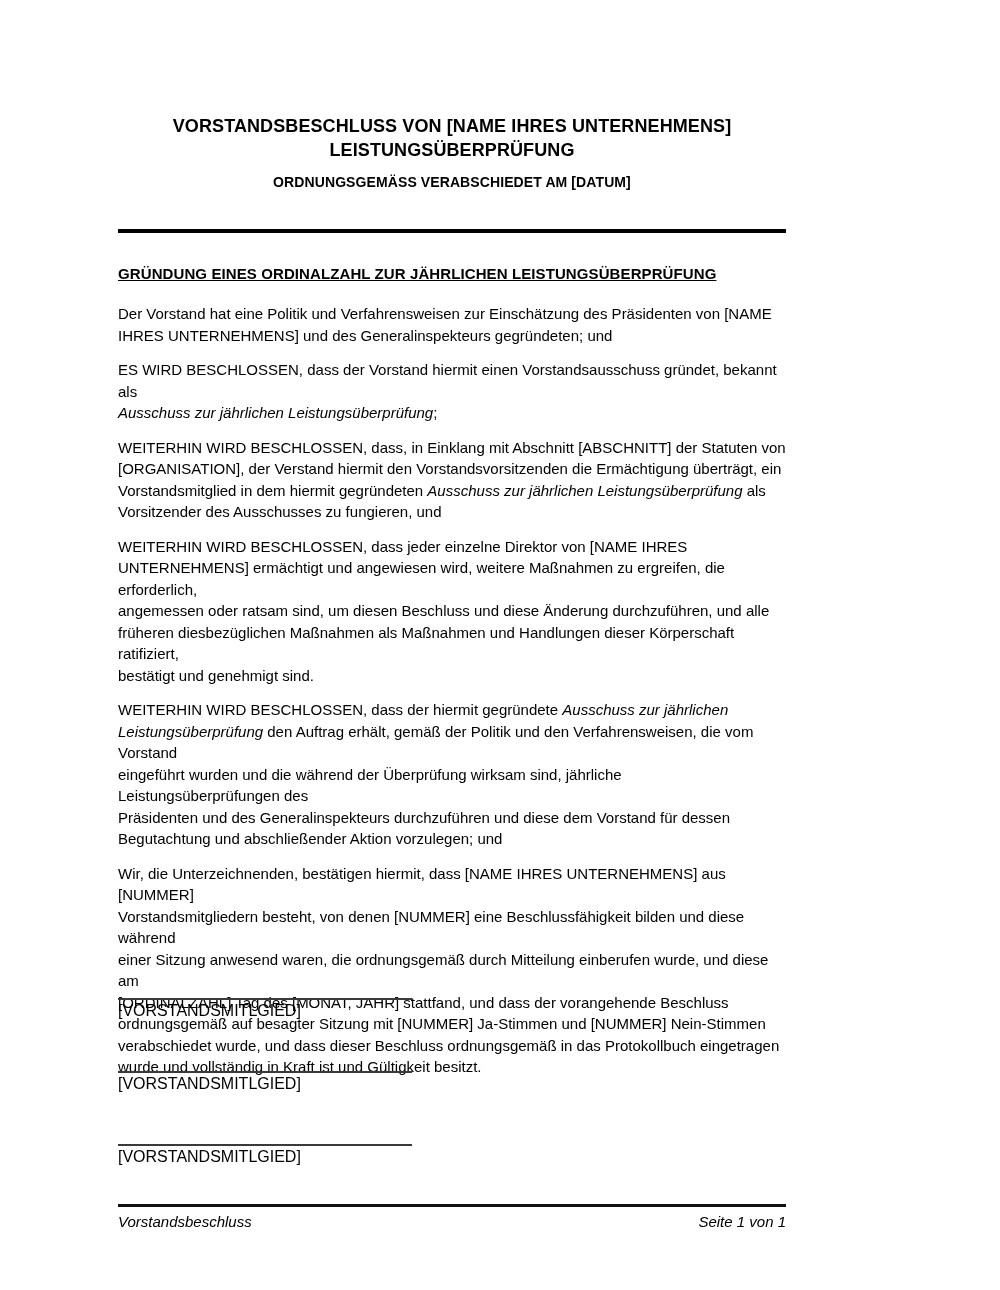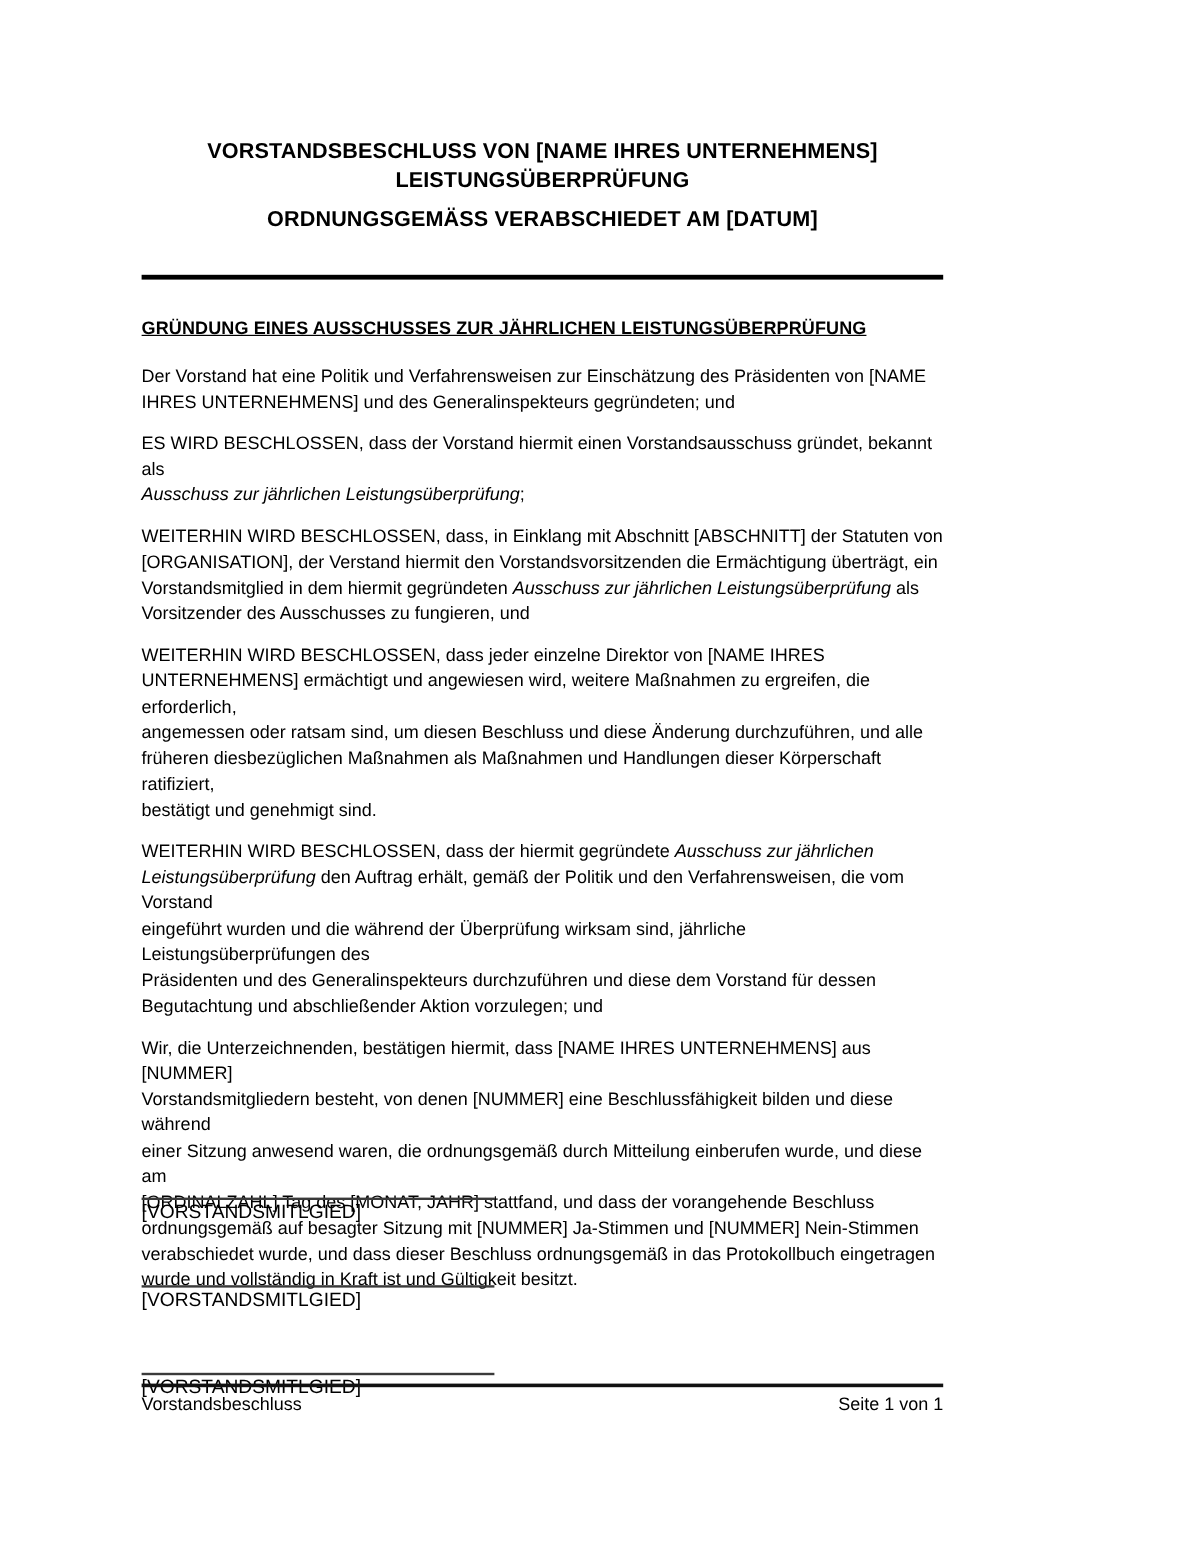--- a/index.html
+++ b/index.html
@@ -25,21 +25,21 @@
   }
   .doc-title {
     font-size: 18px;
     font-weight: bold;
     line-height: 24px;
     text-align: center;
     letter-spacing: 0.1px;
   }
   .doc-subtitle {
     margin-top: 8px;
-    font-size: 18px;
+    font-size: 14px;
     font-weight: bold;
     line-height: 24px;
     text-align: center;
     letter-spacing: 0.1px;
   }
   .rule-thick {
     margin-top: 35px;
     border: none;
     border-top: 4px solid #000000;
     height: 0;
@@ -79,21 +79,22 @@
   }
   .sig-label {
     padding-top: 0;
     font-size: 16px;
     line-height: 21px;
   }
   .footer {
     position: absolute;
     left: 118px;
     right: 118px;
-    top: 1153px;
+    top: 1204px;
+    font-style: italic;
   }
   .footer-rule {
     border-top: 3px solid #111111;
     height: 0;
   }
   .footer-row {
     display: flex;
     justify-content: space-between;
     padding-top: 5px;
     font-size: 15px;
@@ -108,21 +109,21 @@
 
     <div class="doc-title">
       <div>VORSTANDSBESCHLUSS VON [NAME IHRES UNTERNEHMENS]</div>
       <div>LEISTUNGSÜBERPRÜFUNG</div>
     </div>
 
     <div class="doc-subtitle">ORDNUNGSGEMÄSS VERABSCHIEDET AM [DATUM]</div>
 
     <div class="rule-thick"></div>
 
-    <h2 class="section-heading">GRÜNDUNG EINES AUSSCHUSSES ZUR JÄHRLICHEN LEISTUNGSÜBERPRÜFUNG</h2>
+    <h2 class="section-heading">GRÜNDUNG EINES ORDINALZAHL ZUR JÄHRLICHEN LEISTUNGSÜBERPRÜFUNG</h2>
 
     <p class="body-par"><span>Der Vorstand hat eine Politik und Verfahrensweisen zur Einschätzung des Präsidenten von [NAME
 IHRES UNTERNEHMENS] und des Generalinspekteurs gegründeten; und</span></p>
     <p class="body-par"><span>ES WIRD BESCHLOSSEN, dass der Vorstand hiermit einen Vorstandsausschuss gründet, bekannt als
 </span><em>Ausschuss zur jährlichen Leistungsüberprüfung</em><span>;</span></p>
     <p class="body-par"><span>WEITERHIN WIRD BESCHLOSSEN, dass, in Einklang mit Abschnitt [ABSCHNITT] der Statuten von
 [ORGANISATION], der Verstand hiermit den Vorstandsvorsitzenden die Ermächtigung überträgt, ein
 Vorstandsmitglied in dem hiermit gegründeten </span><em>Ausschuss zur jährlichen Leistungsüberprüfung</em><span> als
 Vorsitzender des Ausschusses zu fungieren, und</span></p>
     <p class="body-par"><span>WEITERHIN WIRD BESCHLOSSEN, dass jeder einzelne Direktor von [NAME IHRES

